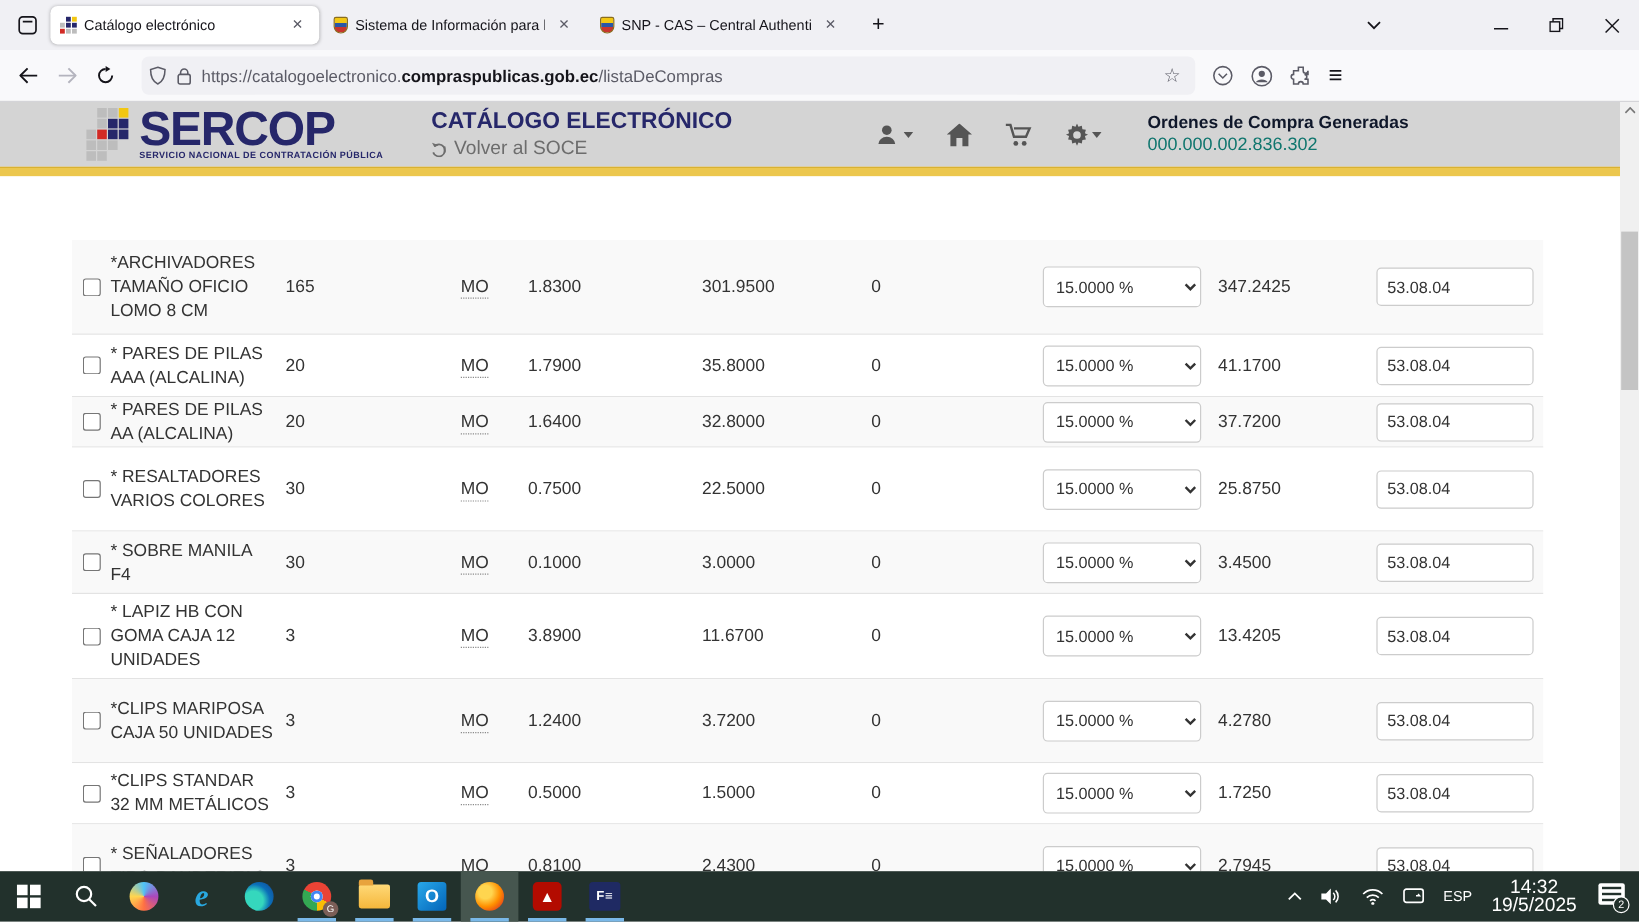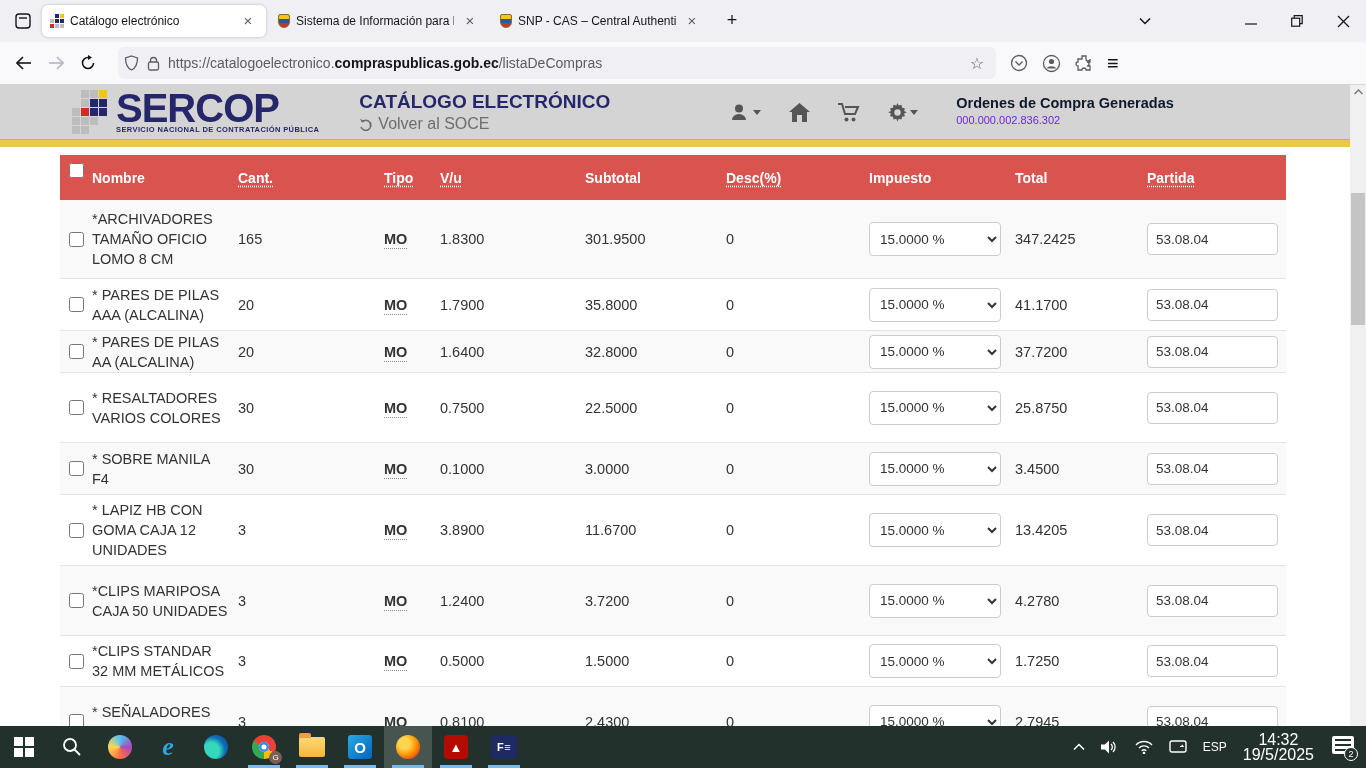--- a/index.html
+++ b/index.html
@@ -43,41 +43,41 @@
   .search-box input::placeholder { color:#999; }
   .search-btn { width:42px; height:38px; background:#fff; border:1px solid #ccc; border-radius:0 4px 4px 0; display:flex; align-items:center; justify-content:center; }
   .title-block { margin-left:40px; }
   .page-title { font-size:19px; font-weight:700; color:#26276a; }
   .back-link { display:flex; align-items:center; gap:4px; font-size:16px; color:#6d6d6d; margin-top:2px; }
   .hdr-icons { display:flex; align-items:center; gap:28px; margin-left:120px; color:#555; }
   .hdr-icons .ic { display:flex; align-items:center; }
   .caret-sm { margin-left:3px; }
   .orders { margin-left:38px; line-height:17px; }
   .orders .lbl { font-size:14.5px; font-weight:700; color:#0f172a; }
-  .orders .val { font-size:11px; color:#6d28d9; }
+  .orders .val { font-size:15px; color:#0f766e; }
 
   
   .content { position:absolute; left:0; top:147px; width:1350px; height:579px; background:#fff; overflow:hidden; }
   .grid-row { display:grid; grid-template-columns:32px 146px 146px 56px 145px 141px 143px 146px 132px 140px; align-items:center; }
   .thead { position:absolute; left:60px; top:8px; width:1226px; height:45px; background:#d9534f; color:#fff; font-weight:700; font-size:14px; }
   .thead .cbx-cell { display:flex; justify-content:center; align-items:flex-start; height:100%; padding-top:8px; }
   .thead span.u { text-decoration:underline dotted; text-underline-offset:3px; }
   .tbody { position:absolute; left:60px; top:53px; width:1226px; }
   .trow { font-size:14.5px; color:#333; border-bottom:1px solid #e3e3e3; }
   .trow.odd { background:#f9f9f9; }
   .trow.even { background:#fff; }
   .trow:nth-child(1){min-height:79px;} .trow:nth-child(2){min-height:52px;}
   .trow:nth-child(3){min-height:42px;} .trow:nth-child(4){min-height:70px;}
   .trow:nth-child(5){min-height:52px;} .trow:nth-child(6){min-height:71px;}
   .trow:nth-child(7){min-height:70px;} .trow:nth-child(8){min-height:51px;}
   .trow:nth-child(9){min-height:70px;}
   .cbx-cell { display:flex; justify-content:center; }
   input[type=checkbox] { width:15px; height:15px; accent-color:#fff; }
   .cell-name { padding-right:10px; line-height:20px; }
-  .mo { border-bottom:1px dotted #8a8a8a; padding-bottom:1px;font-weight:bold; }
+  .mo { border-bottom:1px dotted #8a8a8a; padding-bottom:1px; }
   .imp-select { width:132px; height:34px; border:1px solid #ccc; border-radius:4px; background:#fff; color:#333; font-size:13.5px; font-family:"Liberation Sans",sans-serif; padding:0 6px; }
   .partida-input { width:131px; height:32px; border:1px solid #ccc; border-radius:4px; padding:0 8px; font-size:13.5px; color:#333; font-family:"Liberation Sans",sans-serif; }
 
   
   .pg-scroll { position:absolute; right:0; top:85px; width:16px; height:641px; background:#f0f0f0; }
   .pg-scroll .up { position:absolute; top:4px; left:0; width:16px; text-align:center; color:#777; font-size:10px; }
   .pg-thumb { position:absolute; left:1px; top:108px; width:14px; height:132px; background:#c4c4c4; }
 
   
   .taskbar { position:absolute; left:0; top:726px; width:1366px; height:42px; background:#22312c; display:flex; align-items:stretch; color:#fff; }
@@ -309,34 +309,20 @@
   </div>
 
   <div class="orders">
     <div class="lbl">Ordenes de Compra Generadas</div>
     <div class="val">000.000.002.836.302</div>
   </div>
 </div>
 <div class="yellow-bar"></div>
 
 <div class="content">
-  <div class="thead grid-row">
-    <div class="cbx-cell">
-        <input type="checkbox" style="">
-      </div>
-    <div>Nombre</div>
-    <div><span class="u">Cant.</span></div>
-    <div><span class="u">Tipo</span></div>
-    <div><span class="u">V/u</span></div>
-    <div>Subtotal</div>
-    <div><span class="u">Desc(%)</span></div>
-    <div>Impuesto</div>
-    <div>Total</div>
-    <div><span class="u">Partida</span></div>
-  </div>
   <div class="tbody">
       <div class="trow grid-row odd">
     <div class="cbx-cell">
           <input type="checkbox" style="">
         </div>
     <div class="cell-name">*ARCHIVADORES TAMAÑO OFICIO LOMO 8 CM</div>
     <div>165</div>
     <div><span class="mo">MO</span></div>
     <div>1.8300</div>
     <div>301.9500</div>

